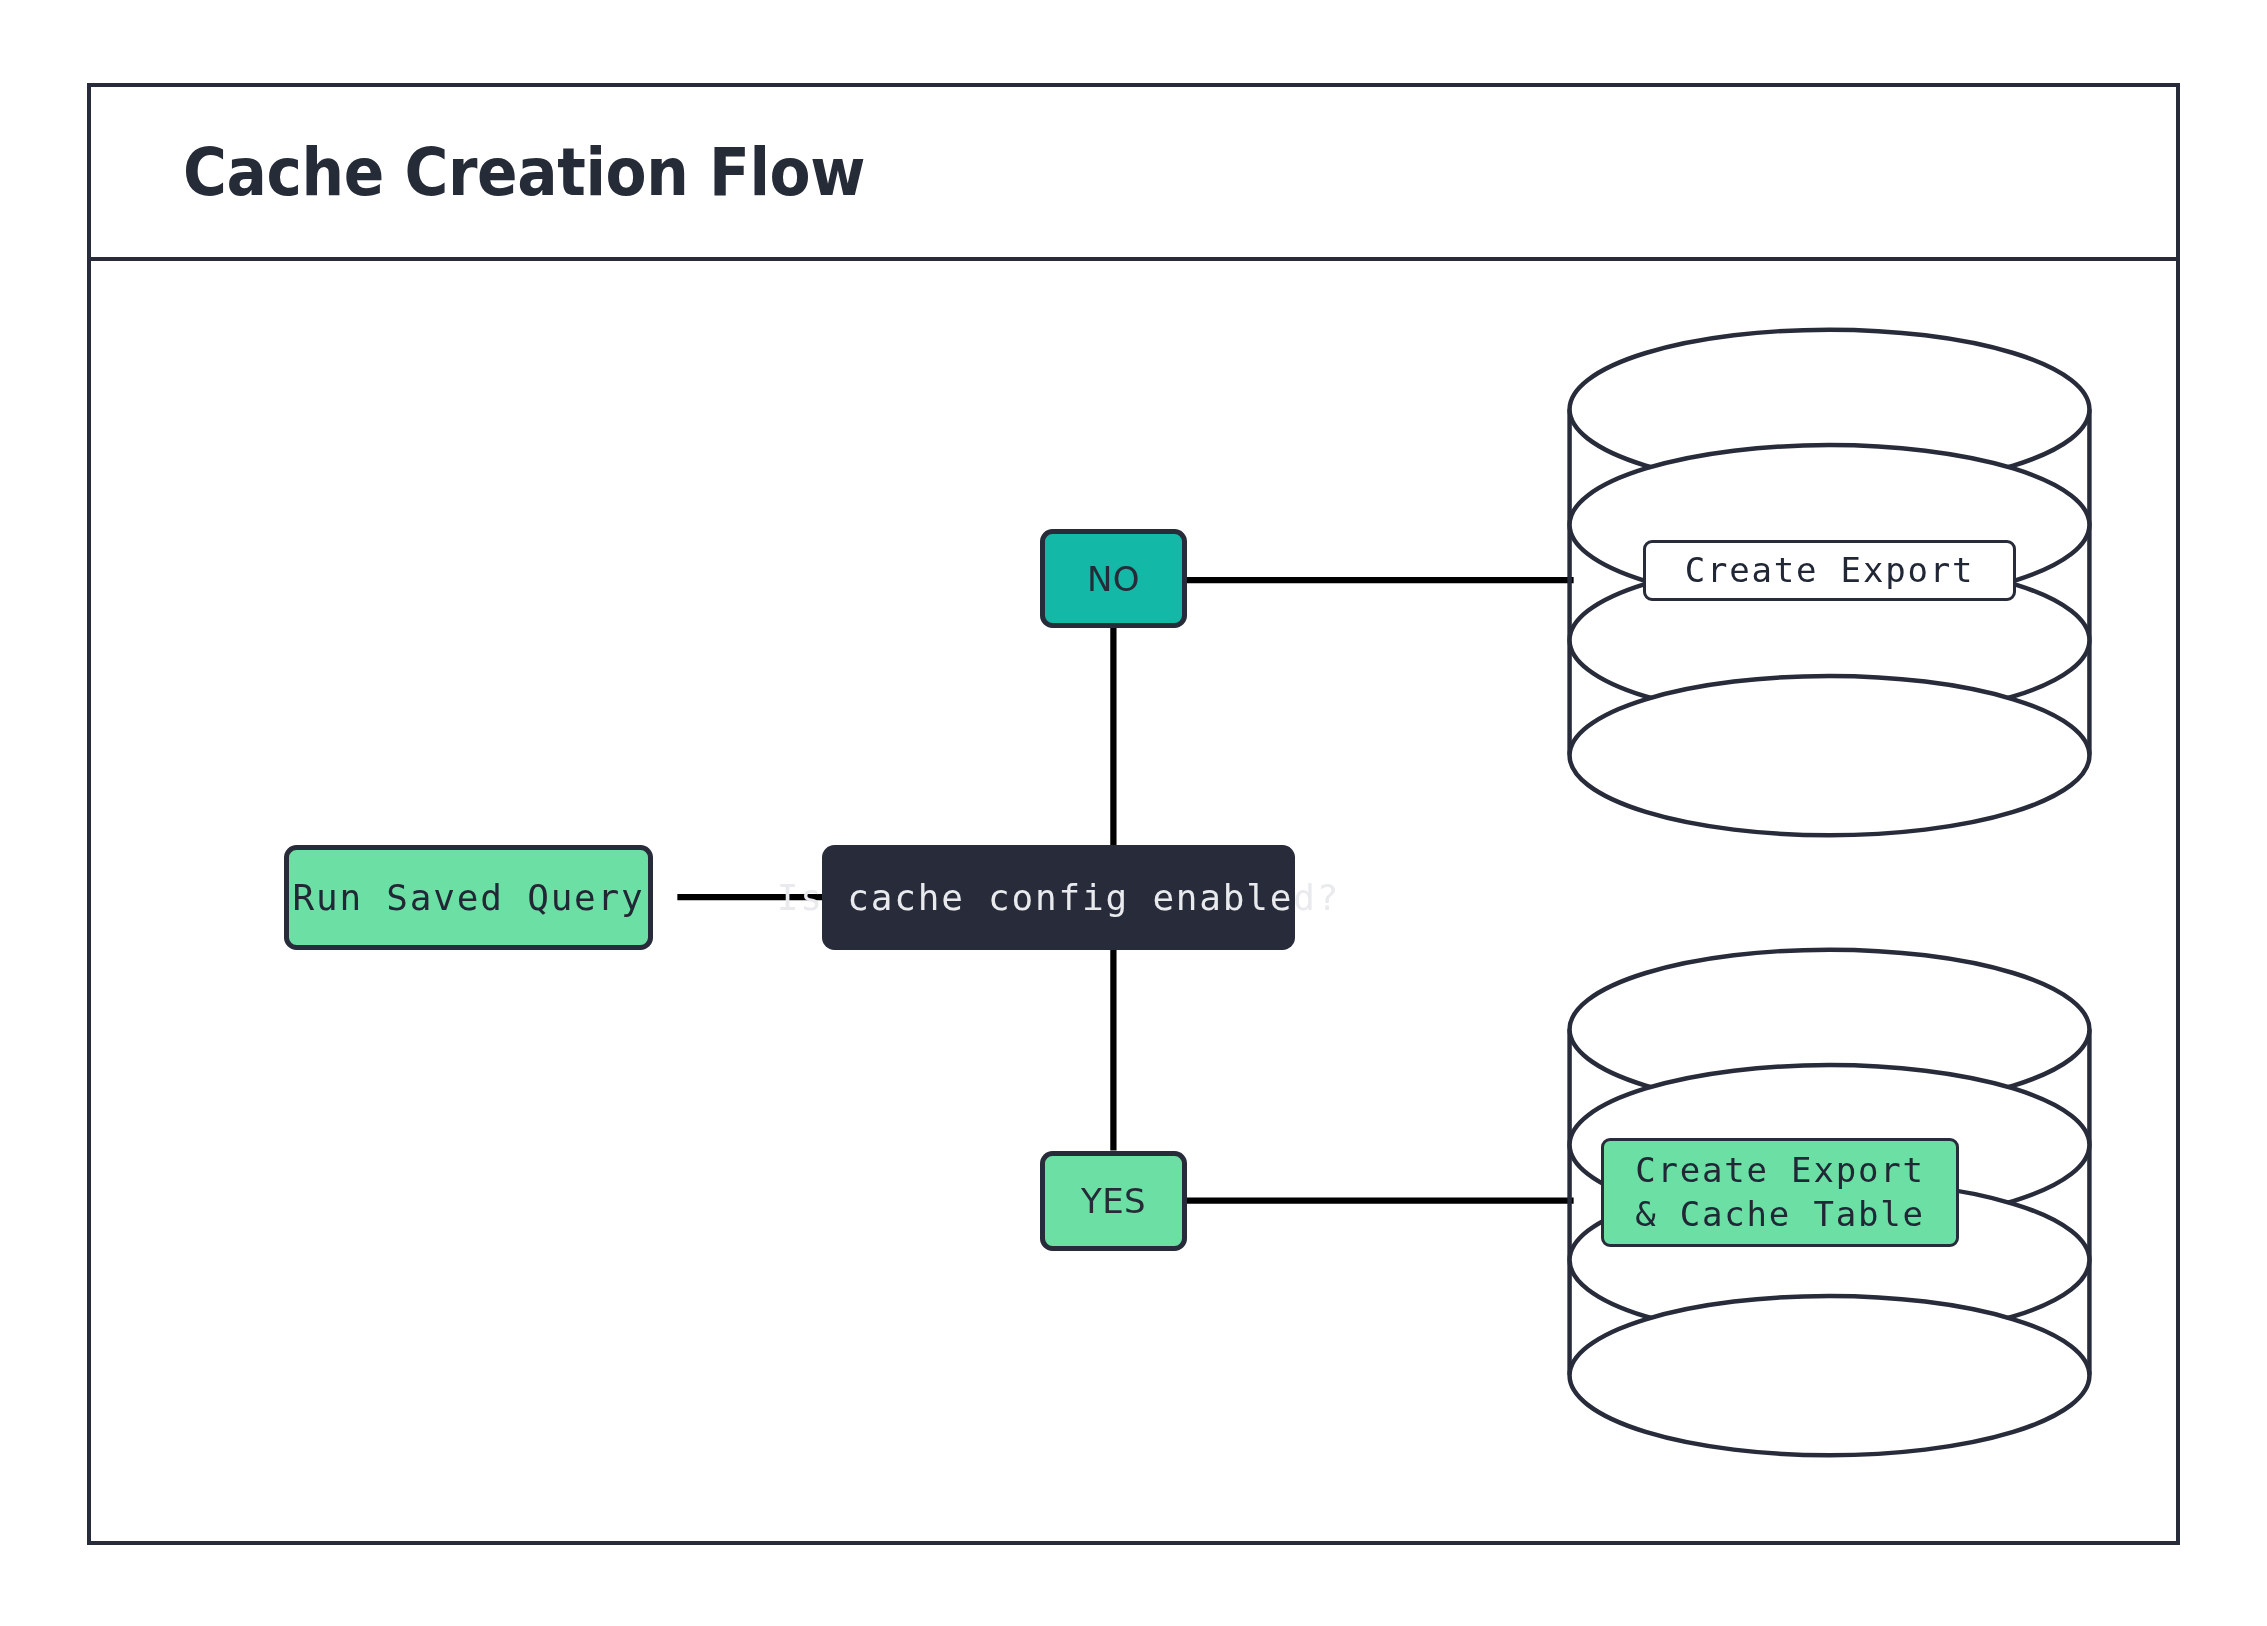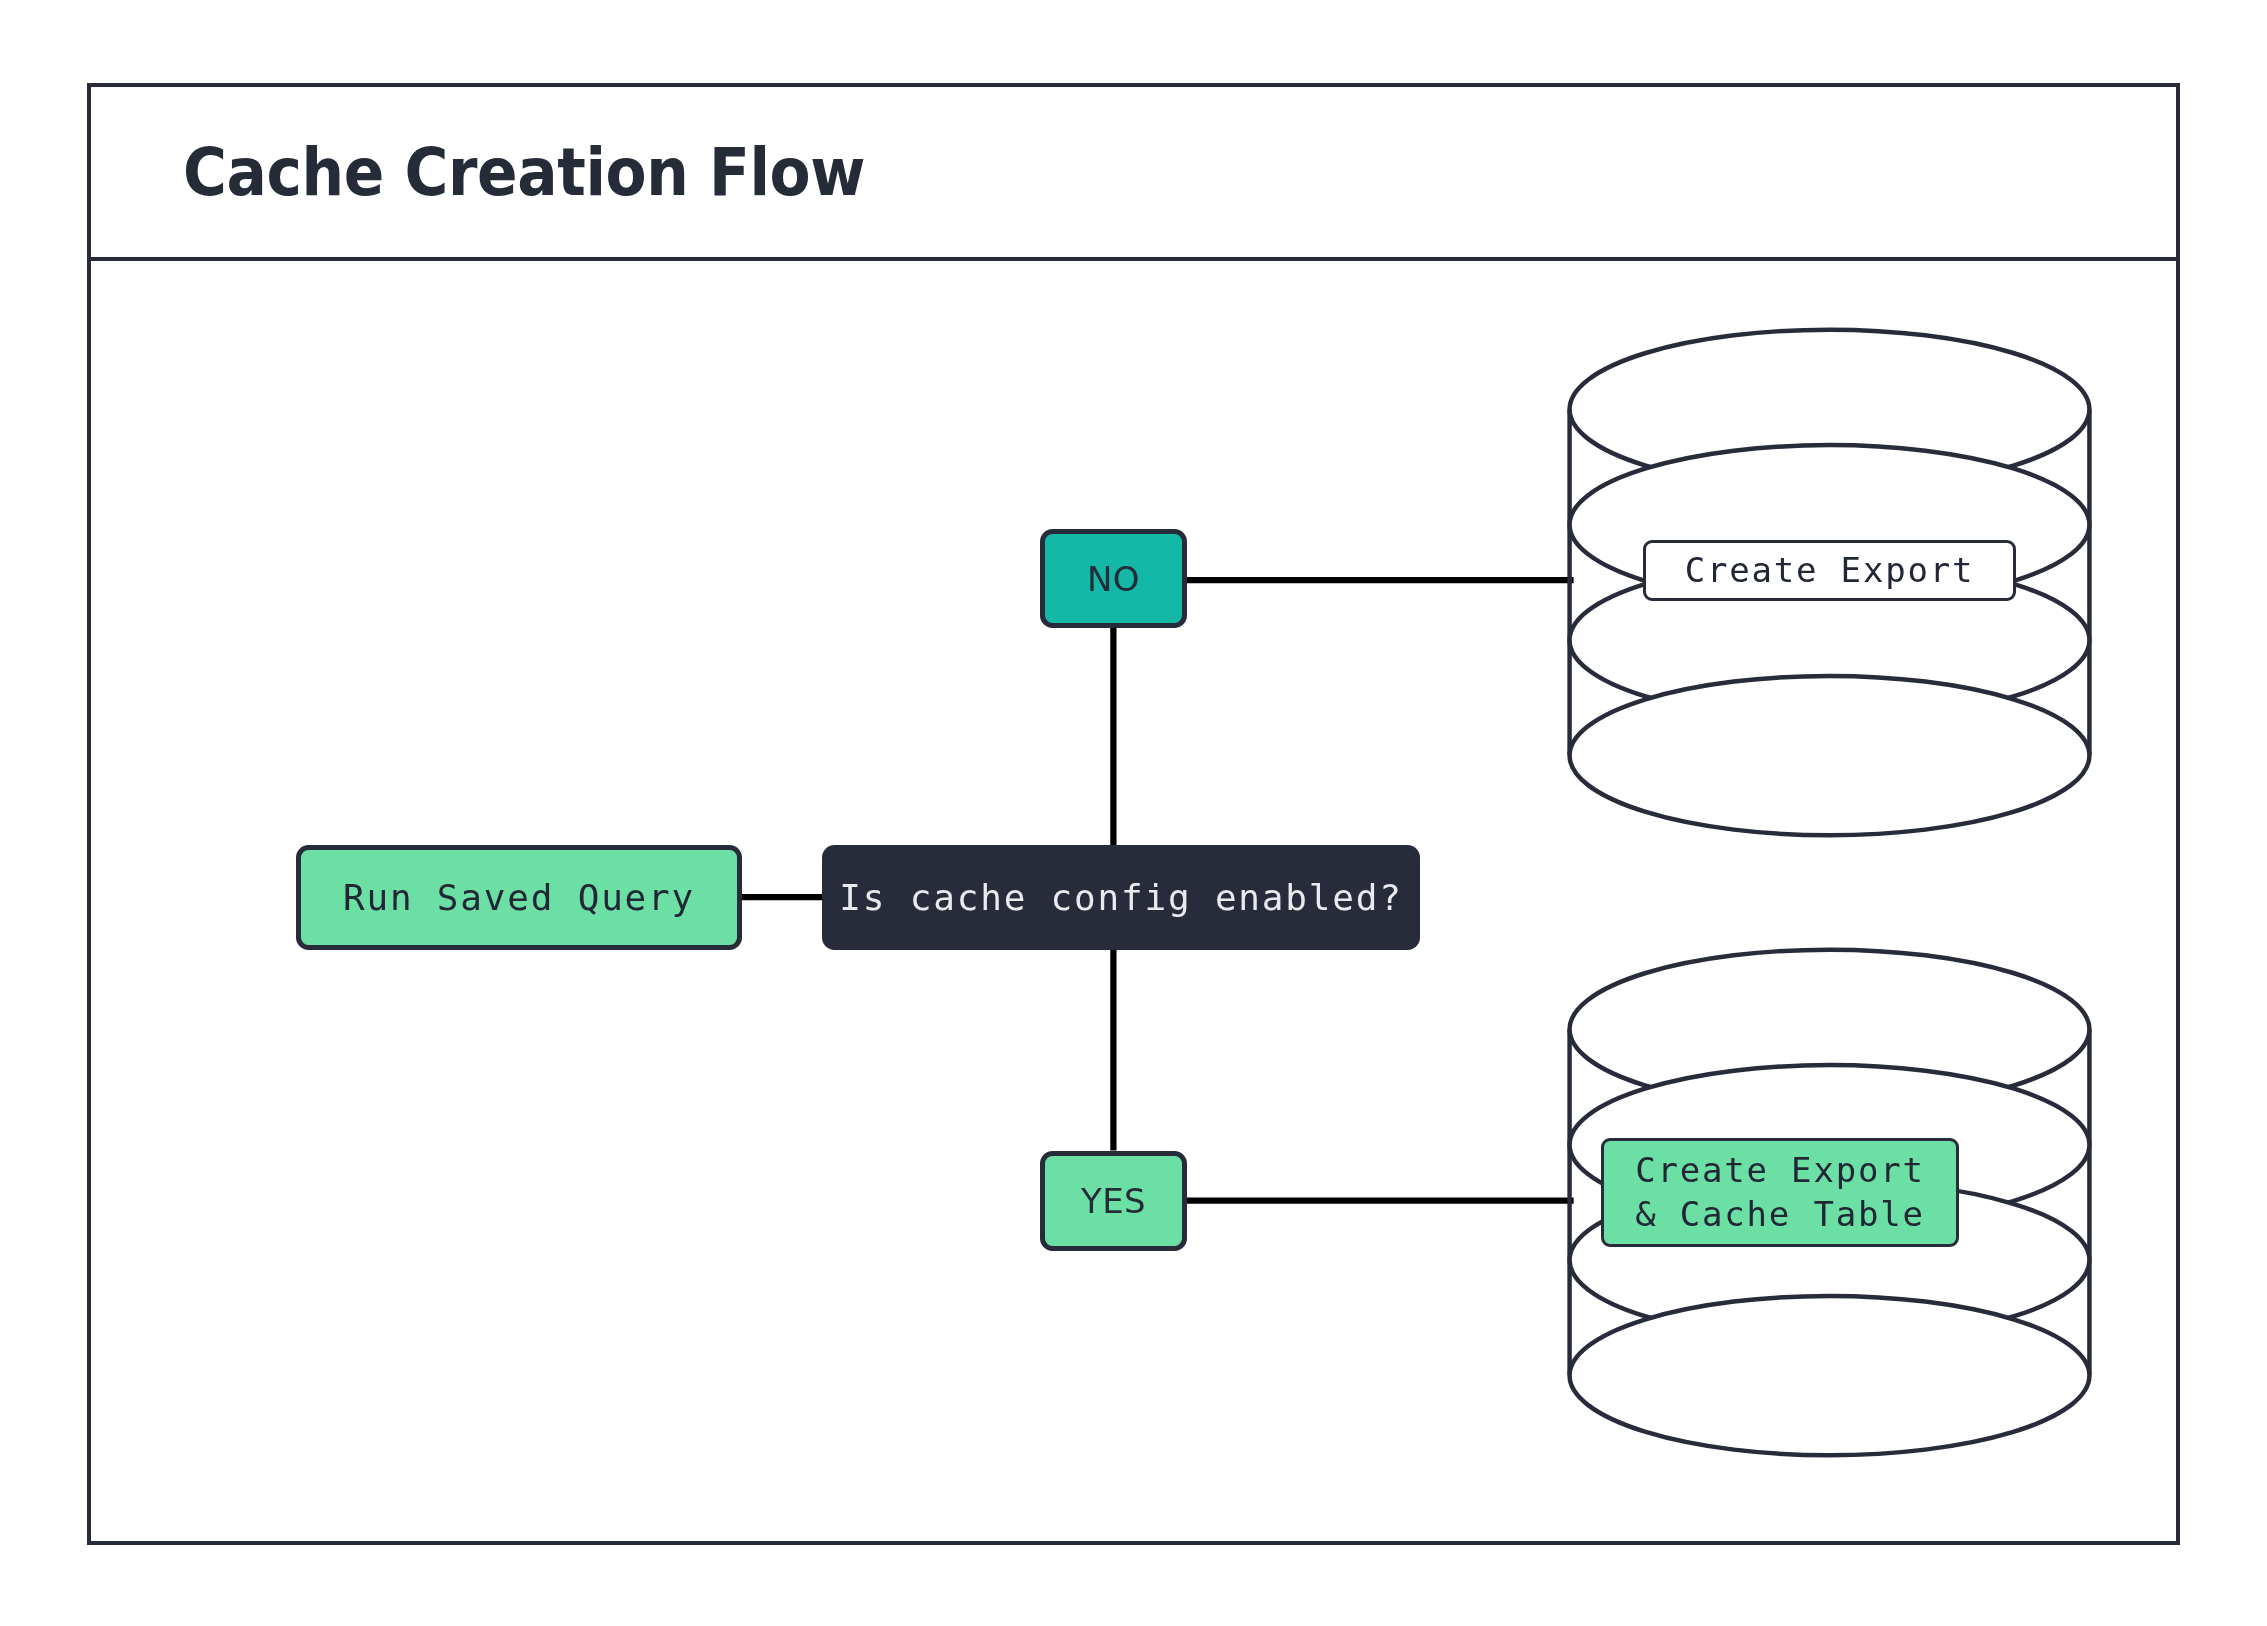--- a/index.html
+++ b/index.html
@@ -166,25 +166,25 @@
 
     <line x1="1243" y1="700" x2="1243" y2="945" stroke="#000000" stroke-width="7"></line>
 
     <line x1="1303" y1="648" x2="1757" y2="648" stroke="#000000" stroke-width="7"></line>
 
     <line x1="1243" y1="1060" x2="1243" y2="1285" stroke="#000000" stroke-width="7"></line>
 
     <line x1="1303" y1="1341" x2="1757" y2="1341" stroke="#000000" stroke-width="7"></line>
   </svg>
 
-  <div class="node node-process" style="left:296px; top:845px; width:446px; height:105px;">
+  <div class="node node-process" style="left:284px; top:845px; width:369px; height:105px;">
     <span>Run Saved Query</span>
   </div>
 
-  <div class="node node-decision" style="left:822px; top:845px; width:598px; height:105px;justify-content:center;">
+  <div class="node node-decision" style="left:822px; top:845px; width:473px; height:105px;justify-content:center;">
     <span>Is cache config enabled?</span>
   </div>
 
   <div class="node edge-label is-white" style="left:1040px; top:529px; width:147px; height:99px;">
     <span>NO</span>
   </div>
 
   <div class="node edge-label is-green" style="left:1040px; top:1151px; width:147px; height:100px;">
     <span>YES</span>
   </div>

